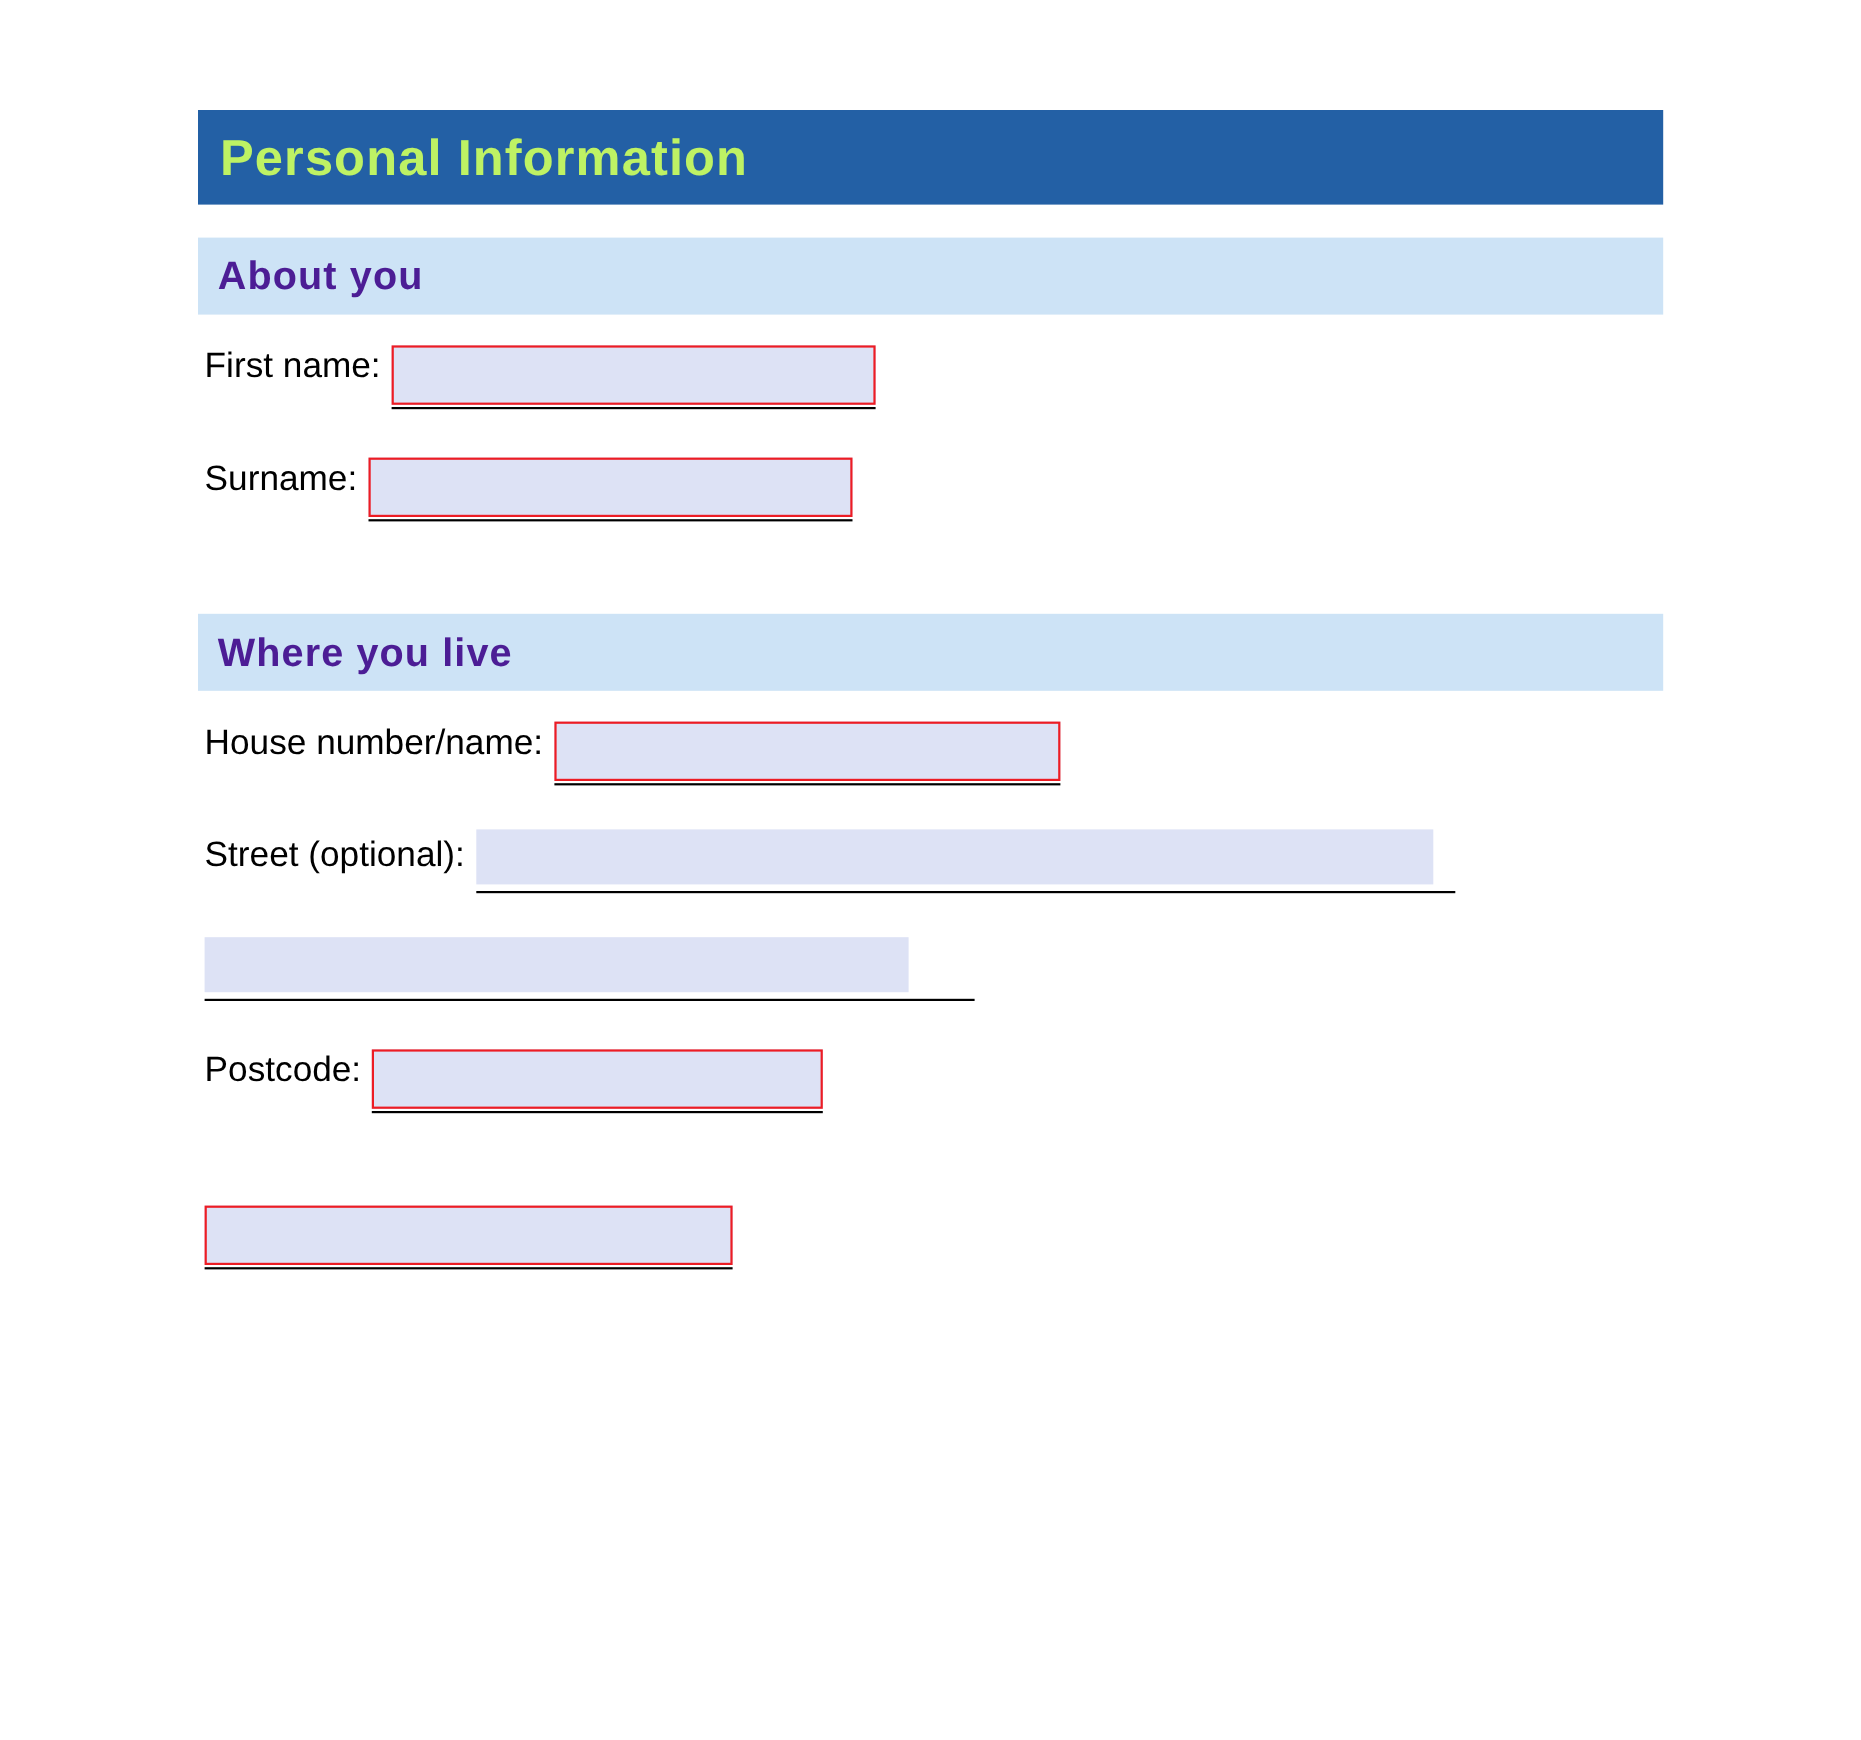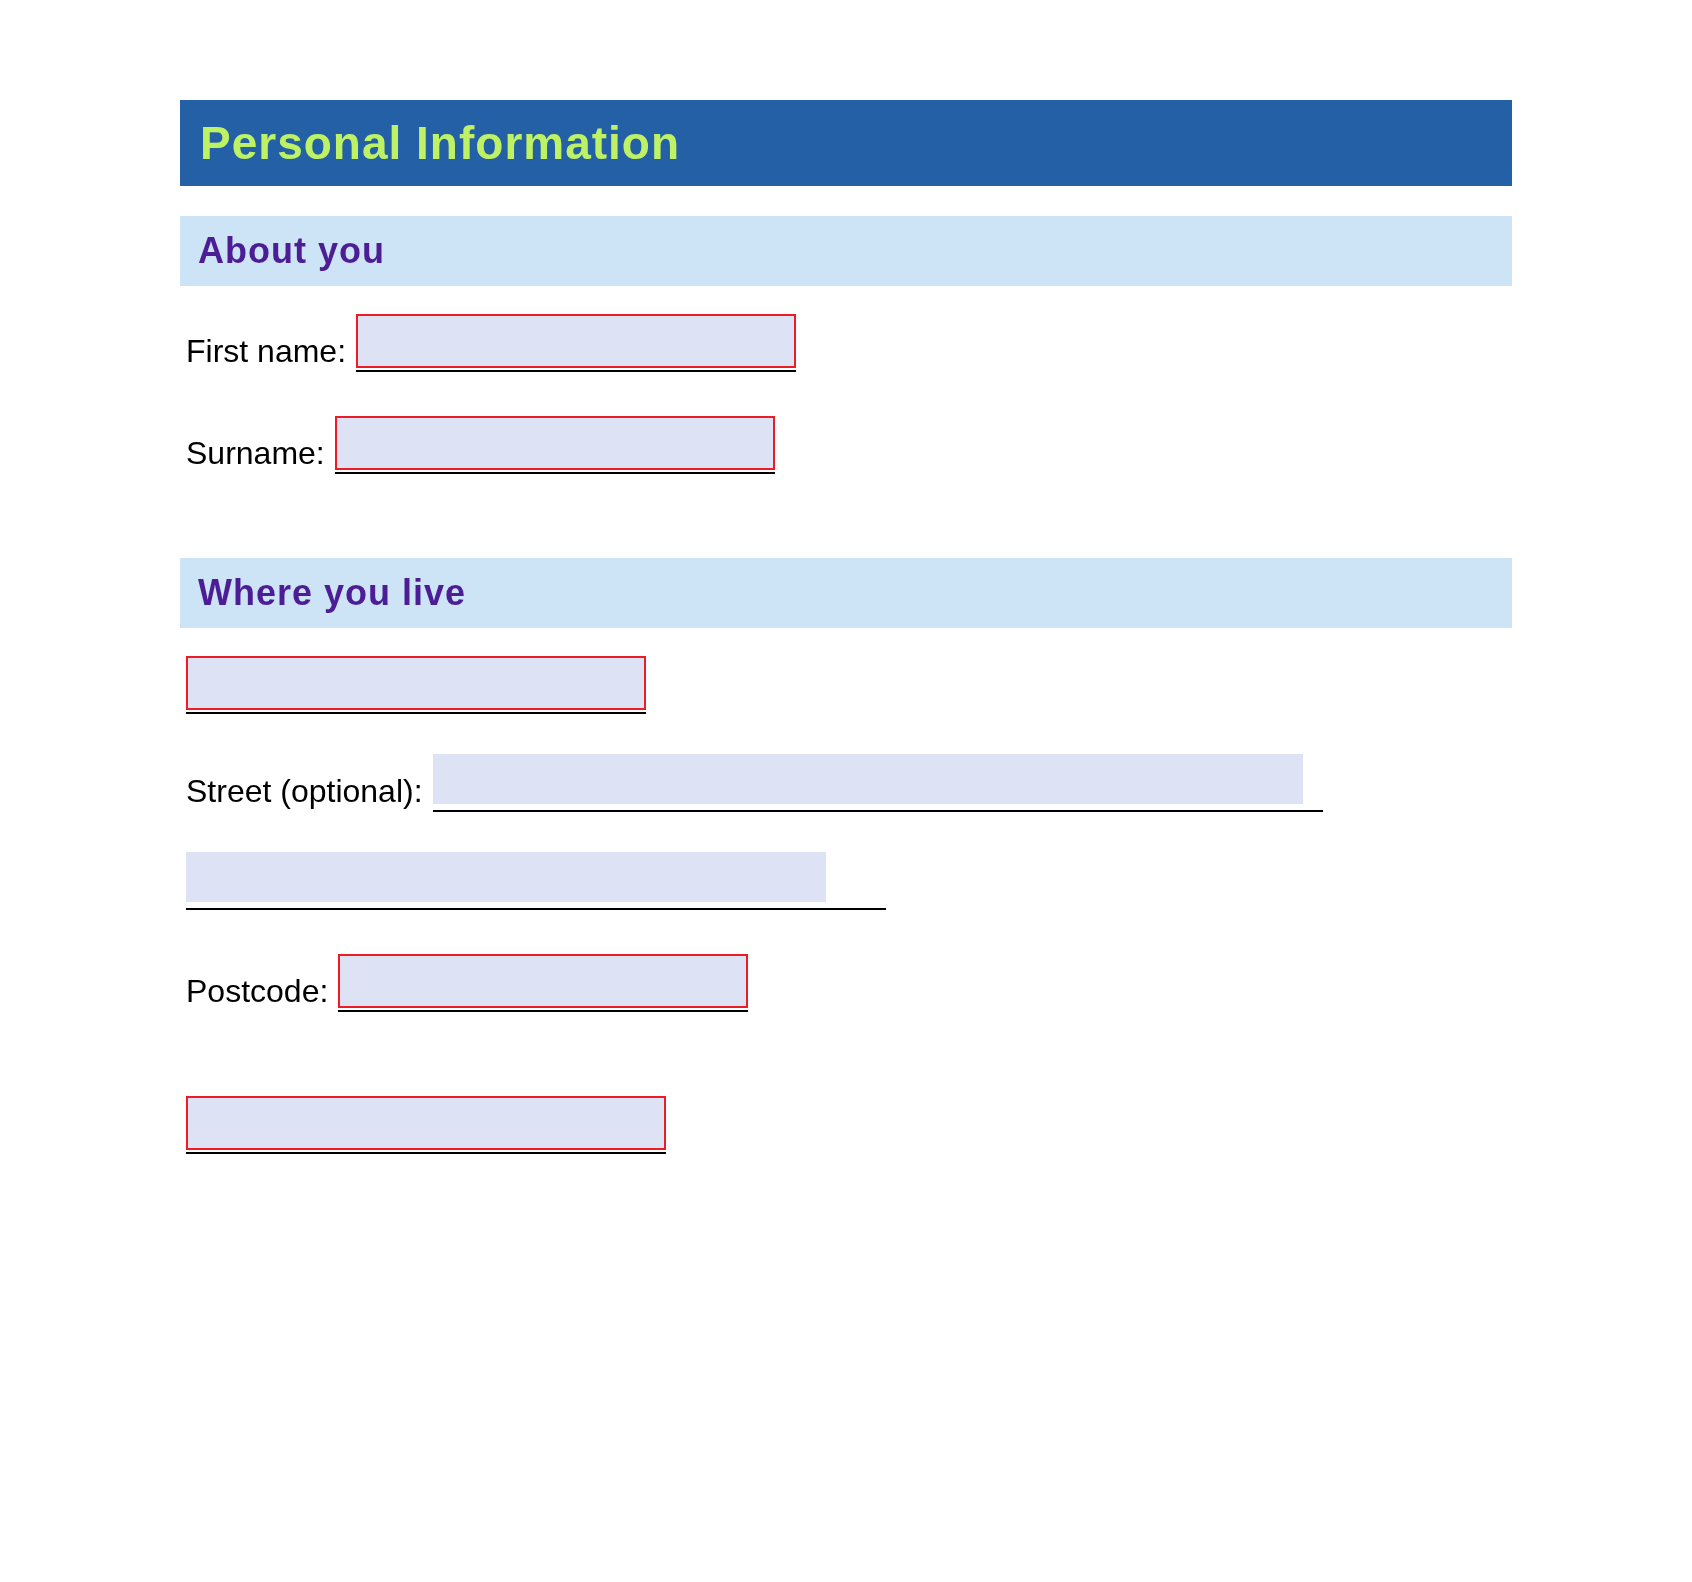--- a/index.html
+++ b/index.html
@@ -27,21 +27,21 @@
       background: #cde3f6;
       color: #4c1d95;
       font-size: 36px;
       font-weight: bold;
       letter-spacing: 1px;
       padding: 14px 18px;
       margin-bottom: 28px;
     }
     .field-row {
       display: flex;
-      align-items: flex-end;
+      align-items: flex-start;
       margin-bottom: 44px;
       padding-left: 6px;
     }
     .field-label {
       font-size: 32px;
       color: #000000;
       white-space: nowrap;
       margin-right: 10px;
       padding-bottom: 2px;
     }
@@ -86,20 +86,21 @@
     </span>
   </div>
 </div>
 
 <div class="section-gap"></div>
 
 <div>
   <div class="section-header">Where you live</div>
 
   <div class="field-row">
+    <span class="field-label">House number/name:</span>
     <span class="underline" style="padding-bottom:2px;">
       <input type="text" class="field-input required" style="width: 460px;" value="">
     </span>
   </div>
 
   <div class="field-row">
     <span class="field-label">Street (optional):</span>
     <span class="underline" style="width:890px; padding-bottom:2px; position:relative;">
       <input type="text" class="field-input" style="width: 870px; height: 50px; position: relative; top: -4px;" value="">
     </span>

